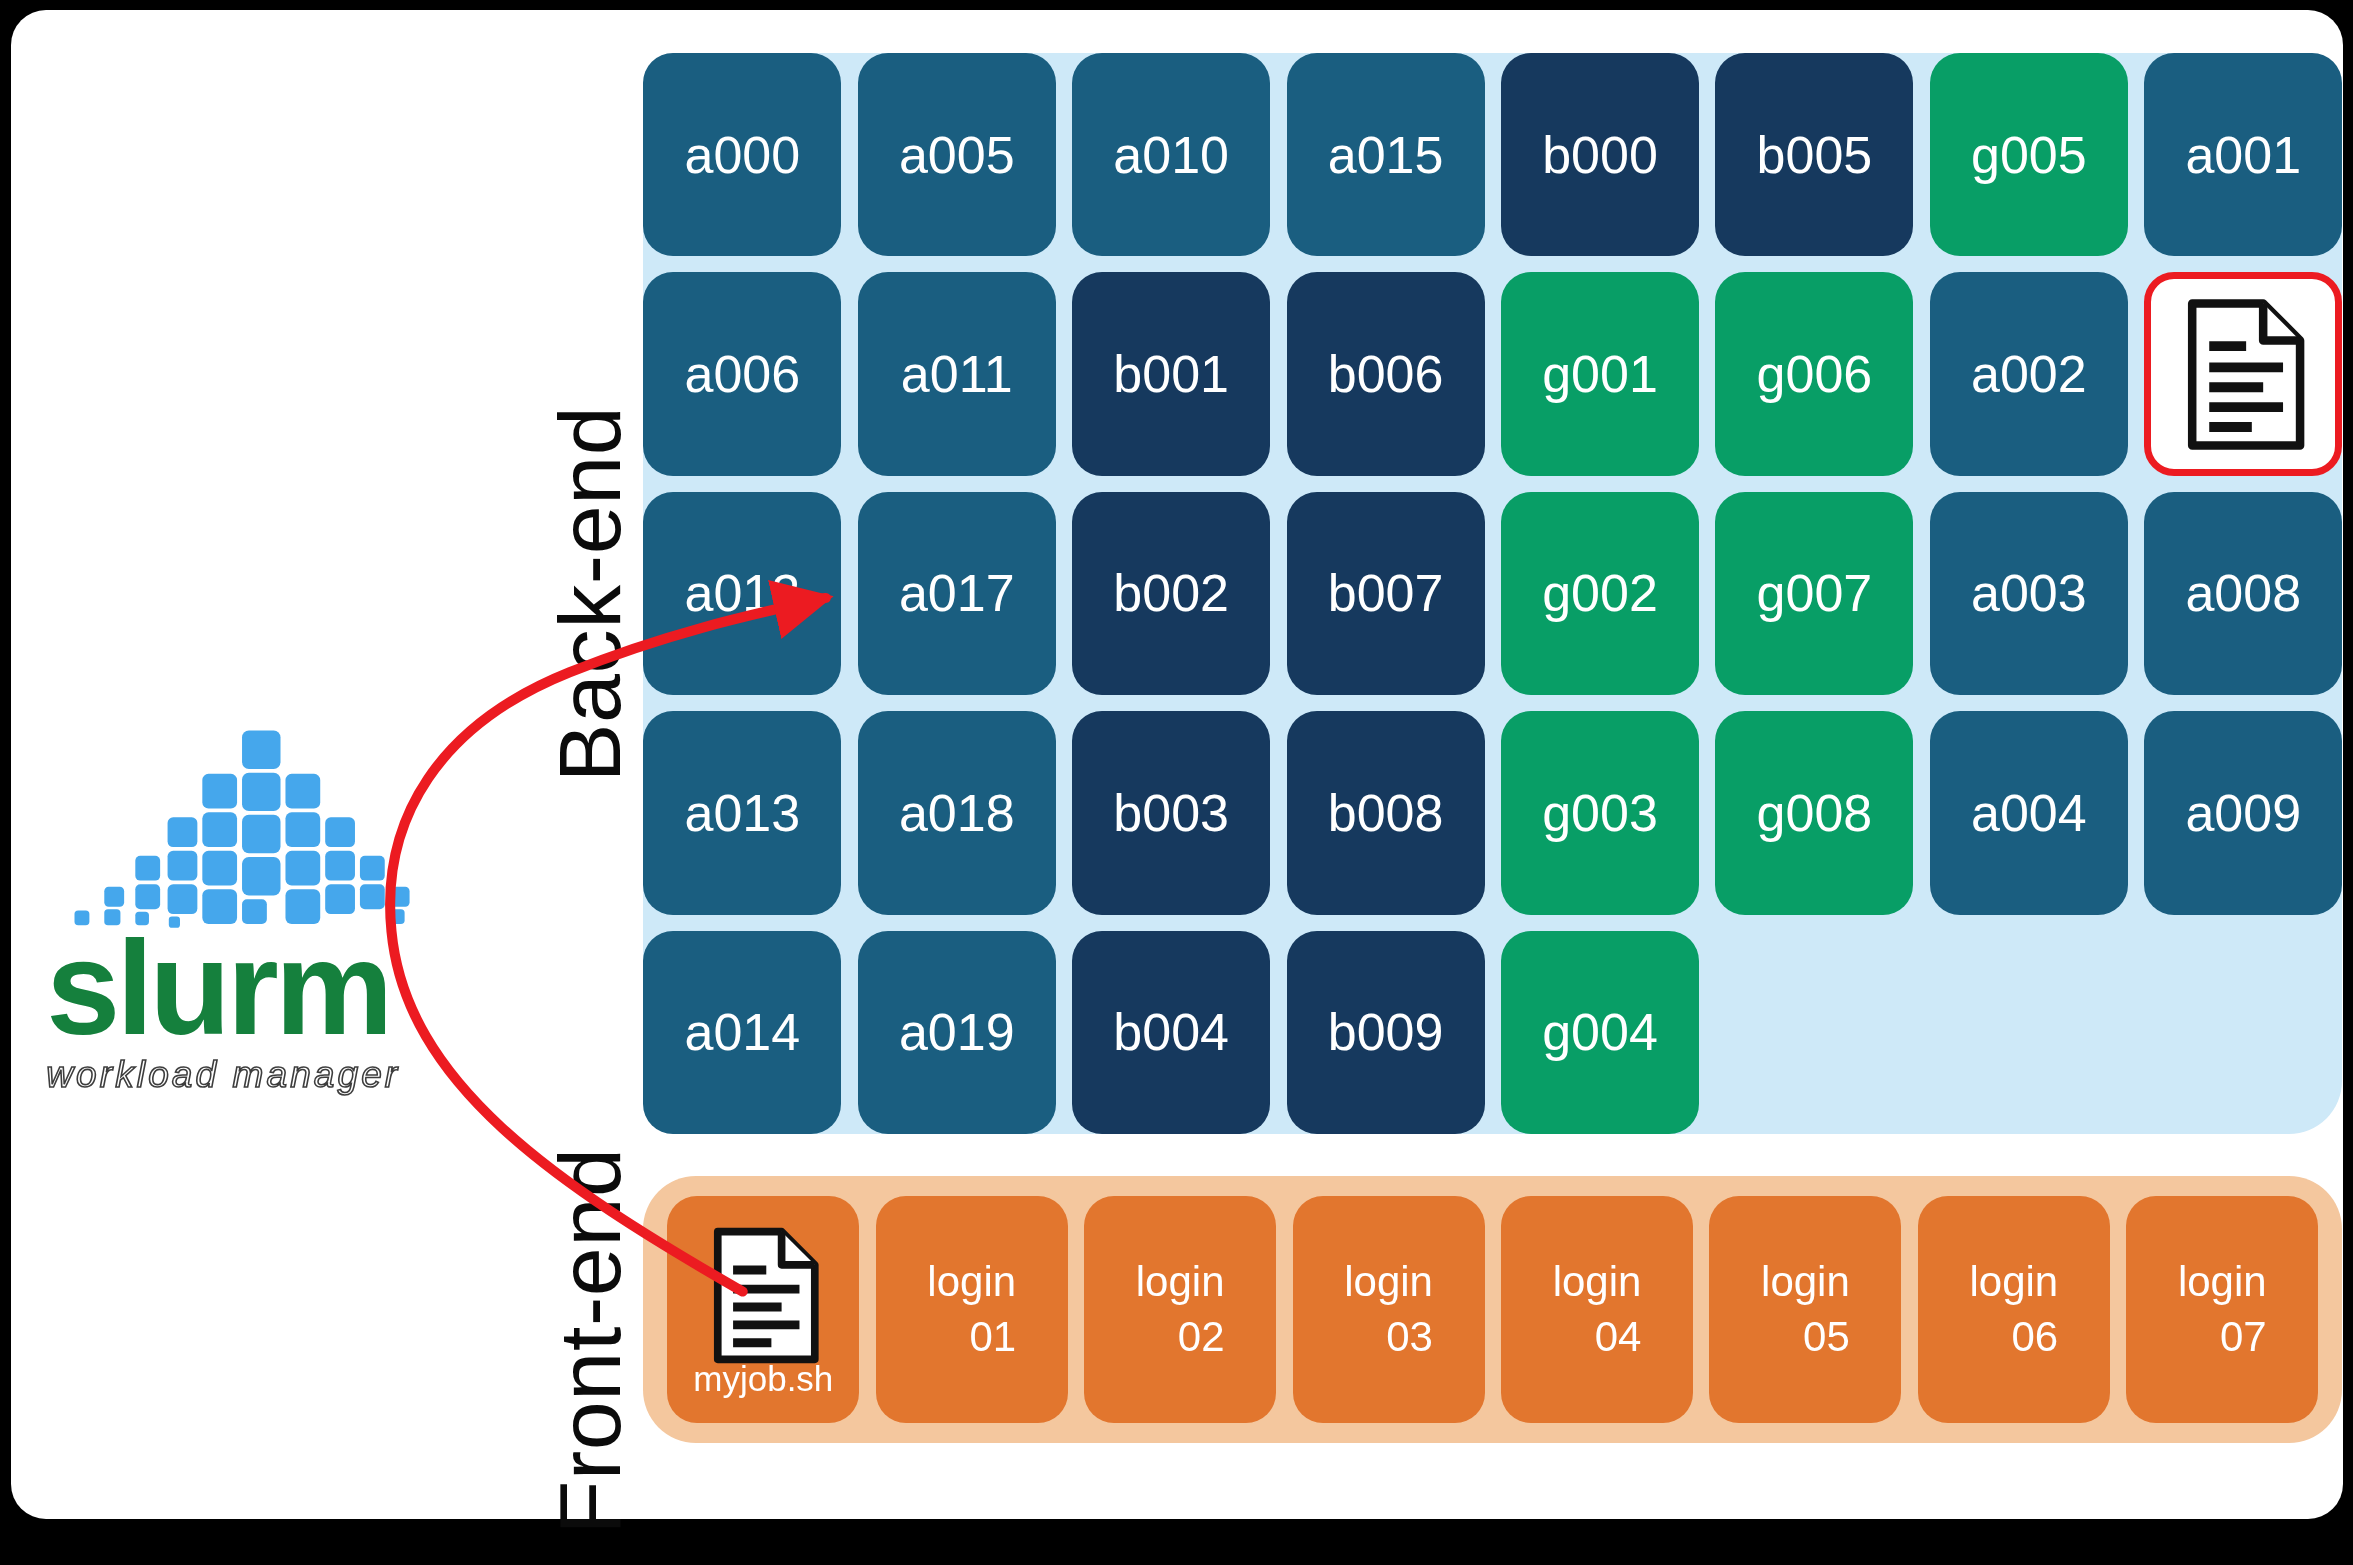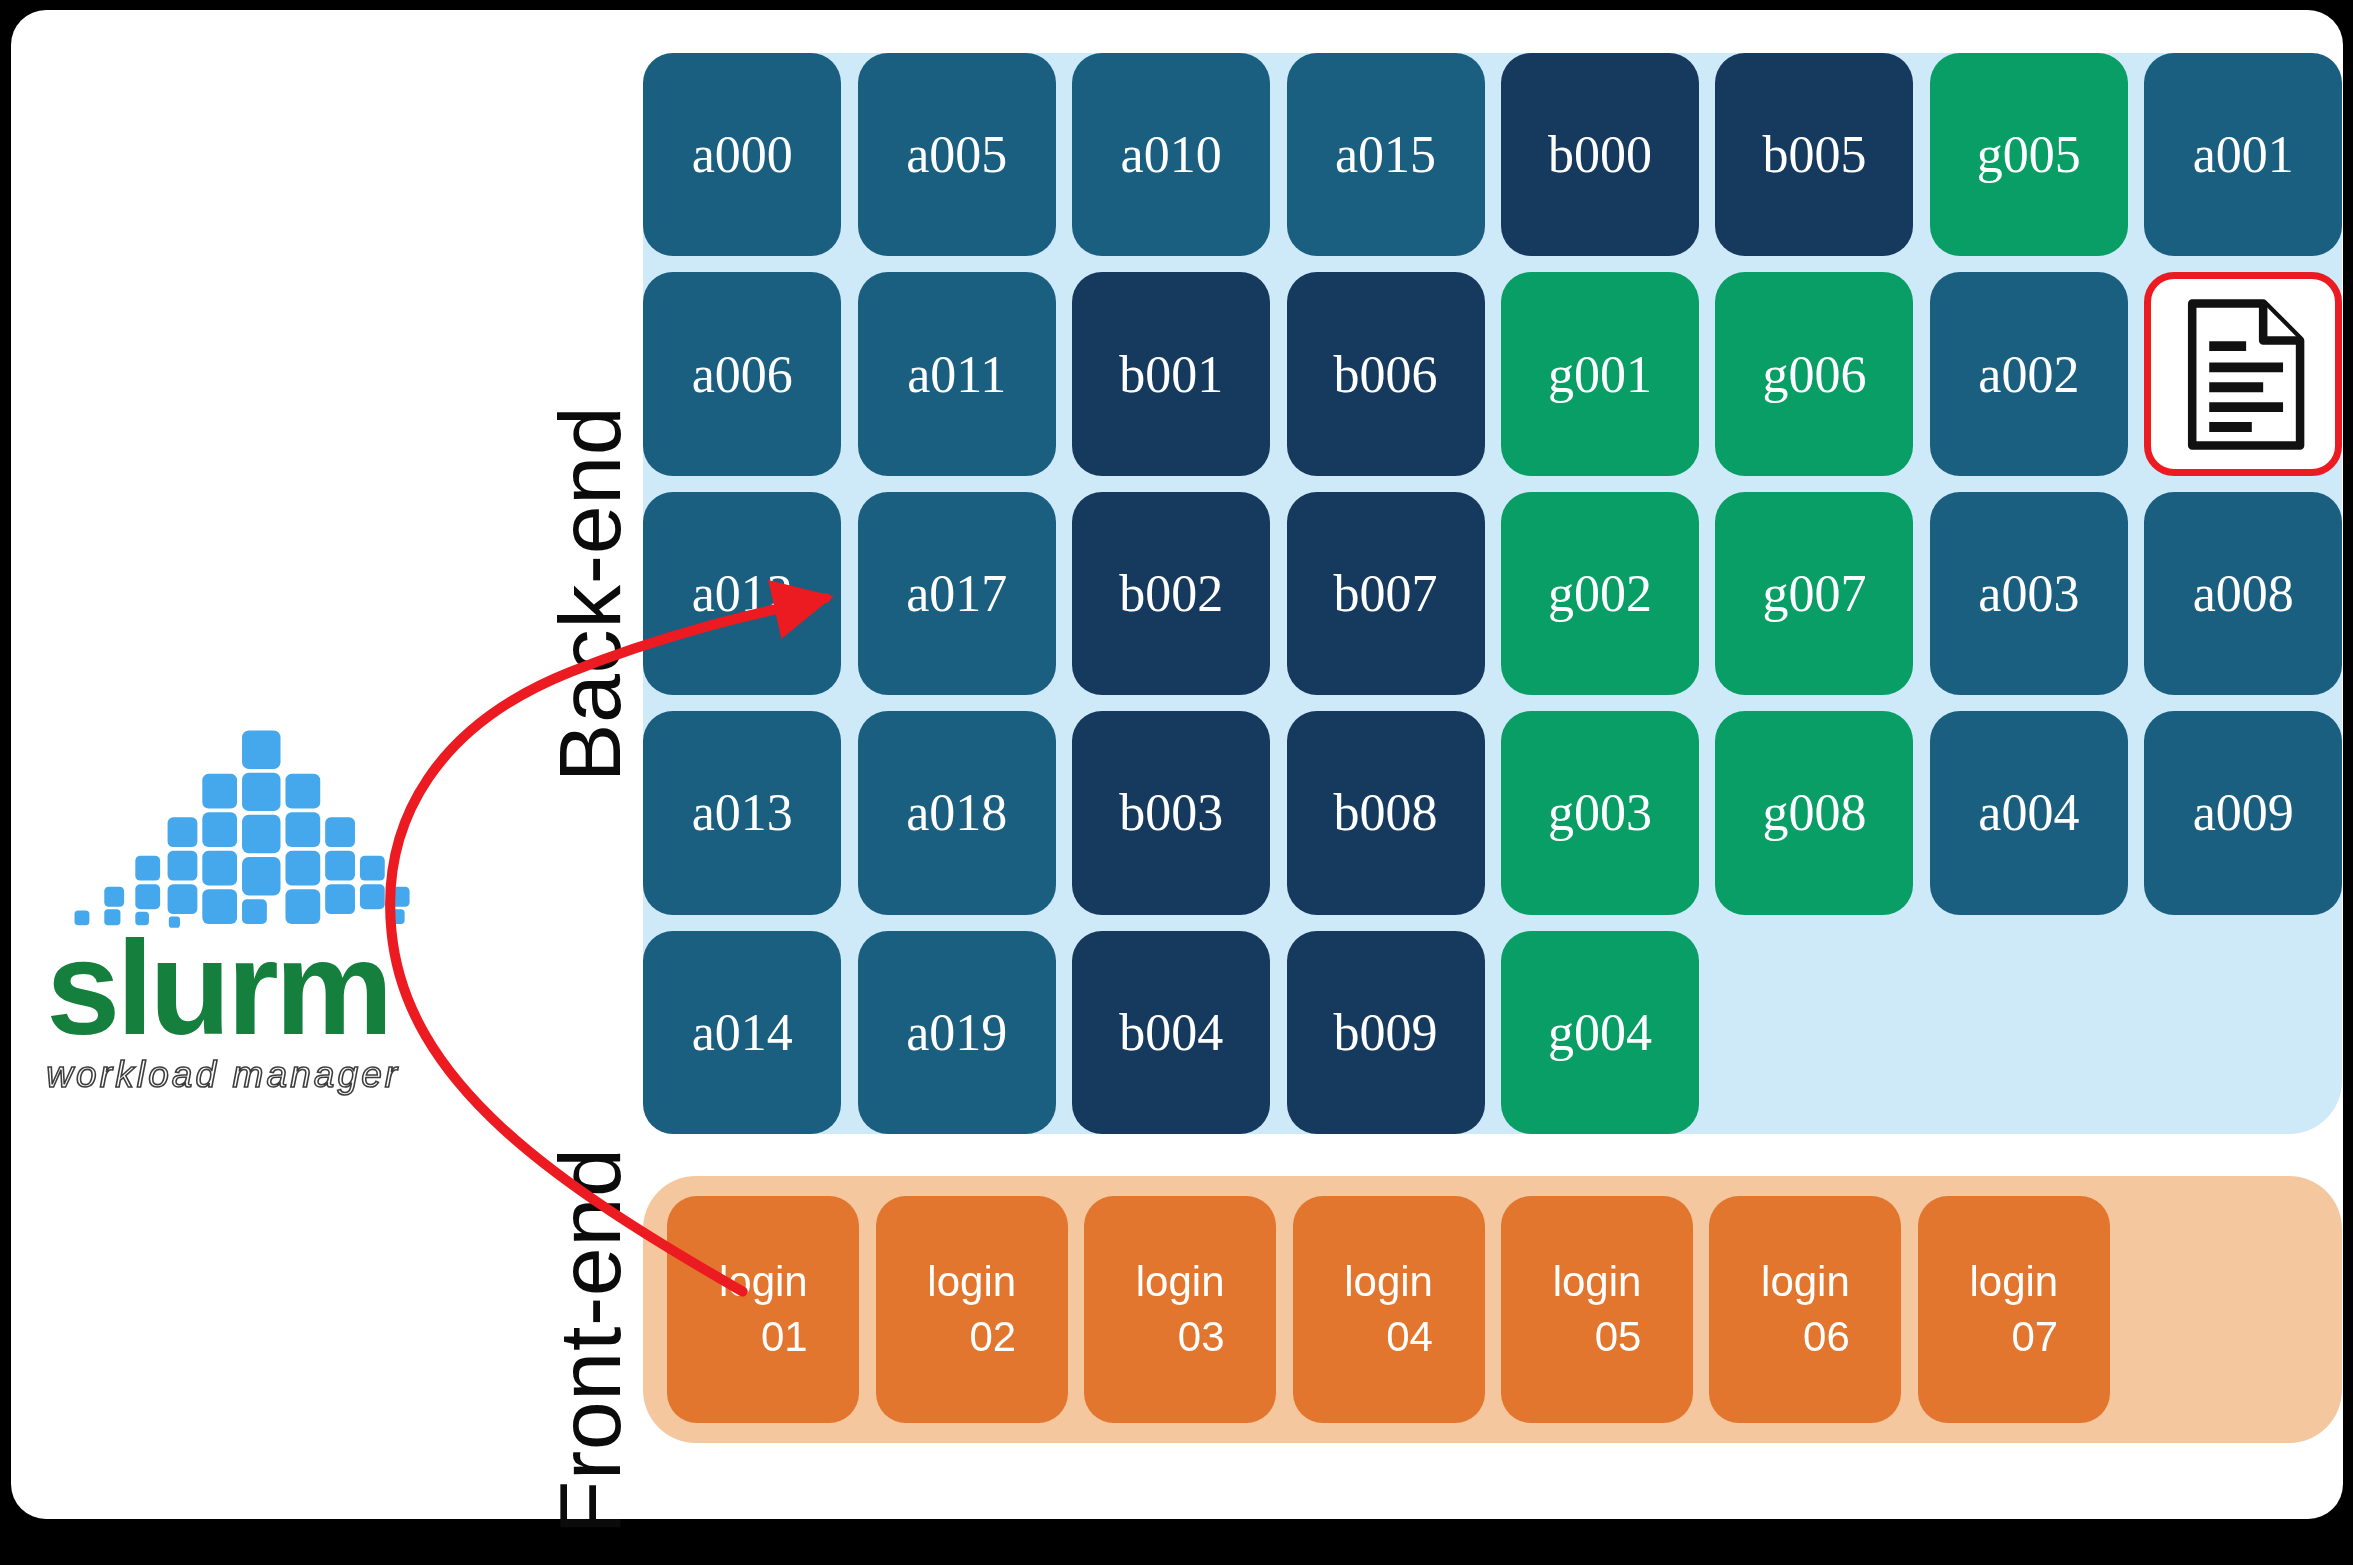--- a/index.html
+++ b/index.html
@@ -17,21 +17,20 @@
     border-radius: 35px;
   }
   
   .panel-backend {
     position: absolute;
     left: 632px; top: 43px;
     width: 1699px; height: 1081px;
     background: var(--backend_panel);
     border-radius: 53px;
     box-sizing: border-box;
-    font-family: Liberation Serif, serif;
   }
   .grid-backend {
     display: grid;
     grid-template-columns: repeat(8, 1fr);
     grid-template-rows: repeat(5, 1fr);
     gap: 16.4px;
     width: 100%; height: 100%;
   }
   .panel-frontend {
     position: absolute;
@@ -302,20 +301,28 @@
           <span class="node-label">b009</span>
         </div>
         <div class="node backend-node type-g">
           <span class="node-label">g004</span>
         </div>
       </div>
   </div>
 
   <div class="panel-frontend">
     <div class="grid-frontend" id="frontend-grid">
+        <div class="node frontend-node type-script">
+  <svg class="doc-icon" viewBox="0 0 92 112" xmlns="http://www.w3.org/2000/svg">
+    <path d="M10 6 H60 L86 32 V106 H10 Z" fill="#ffffff" stroke="#111111" stroke-width="6" stroke-linejoin="round"></path>
+    <path d="M60 6 V32 H86" fill="#ffffff" stroke="#111111" stroke-width="6" stroke-linejoin="round"></path>
+    <path d="M22 36 H48 M22 51 H74 M22 65 H60 M22 79 H74 M22 93 H52" stroke="#111111" stroke-width="7" fill="none"></path>
+  </svg>
+<span class="node-label">myjob.sh</span>
+        </div>
         <div class="node frontend-node type-login">
           <span class="node-label">login
 01</span>
         </div>
         <div class="node frontend-node type-login">
           <span class="node-label">login
 02</span>
         </div>
         <div class="node frontend-node type-login">
           <span class="node-label">login

